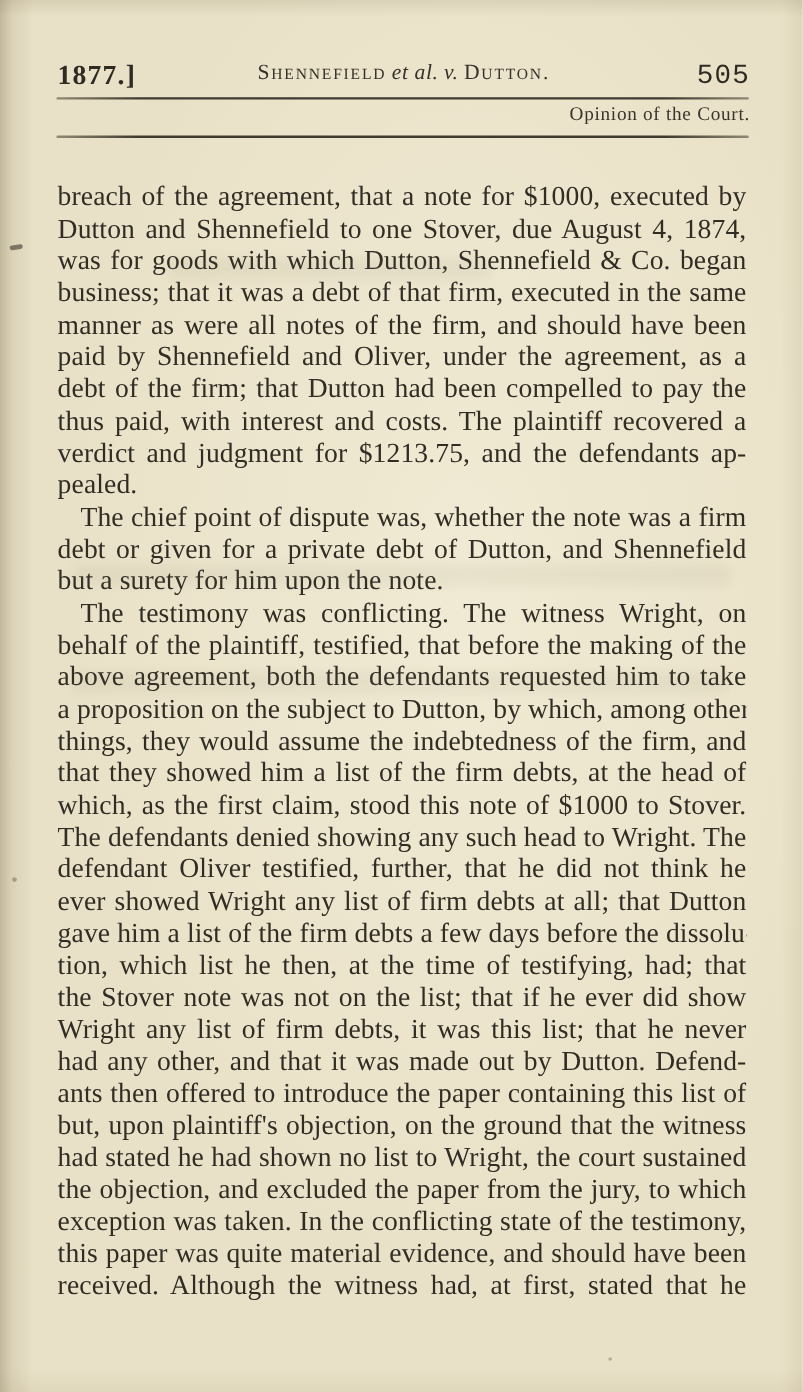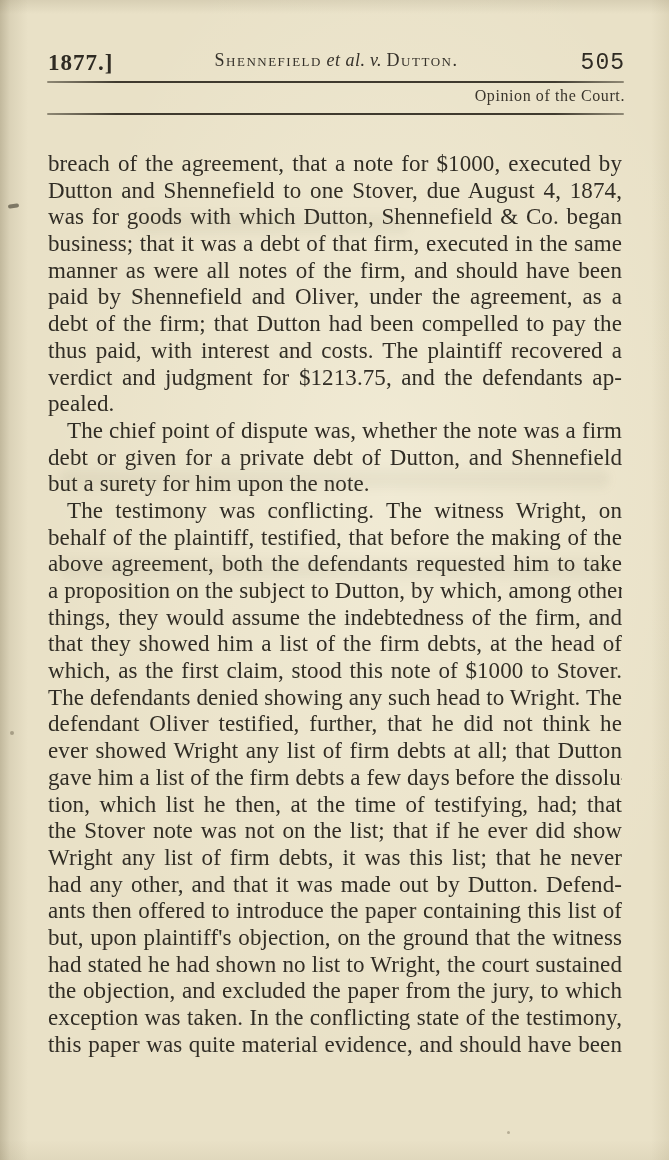--- a/index.html
+++ b/index.html
@@ -135,20 +135,21 @@
         <div class="line">tion, which list he then, at the time of testifying, had; that</div>
         <div class="line">the Stover note was not on the list; that if he ever did show</div>
         <div class="line">Wright any list of firm debts, it was this list; that he never</div>
         <div class="line">had any other, and that it was made out by Dutton. Defend-</div>
         <div class="line">ants then offered to introduce the paper containing this list of</div>
         <div class="line">but, upon plaintiff's objection, on the ground that the witness</div>
         <div class="line">had stated he had shown no list to Wright, the court sustained</div>
         <div class="line">the objection, and excluded the paper from the jury, to which</div>
         <div class="line">exception was taken. In the conflicting state of the testimony,</div>
         <div class="line">this paper was quite material evidence, and should have been</div>
+        <div class="line">received. Although the witness had, at first, stated that he</div>
       </div>
     </div>
 
   <div class="mark-dash"></div>
   <div class="speck1"></div>
   <div class="speck2"></div>
   <div class="ghost ghost1"></div>
   <div class="ghost ghost2"></div>
   <div class="ghost ghost3"></div>
 </div>

